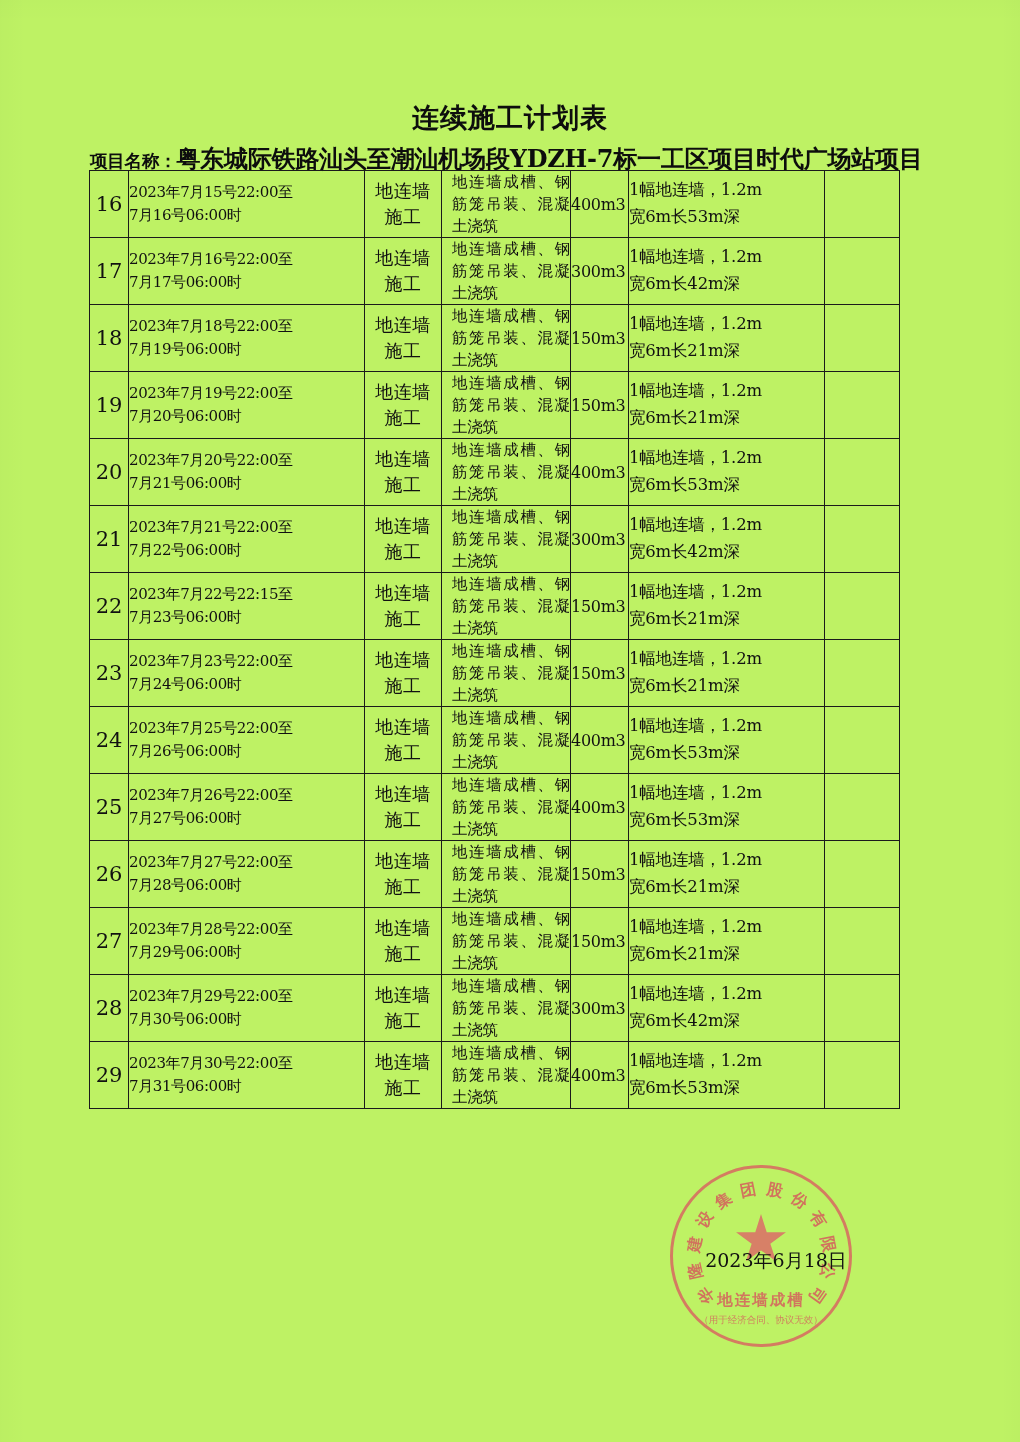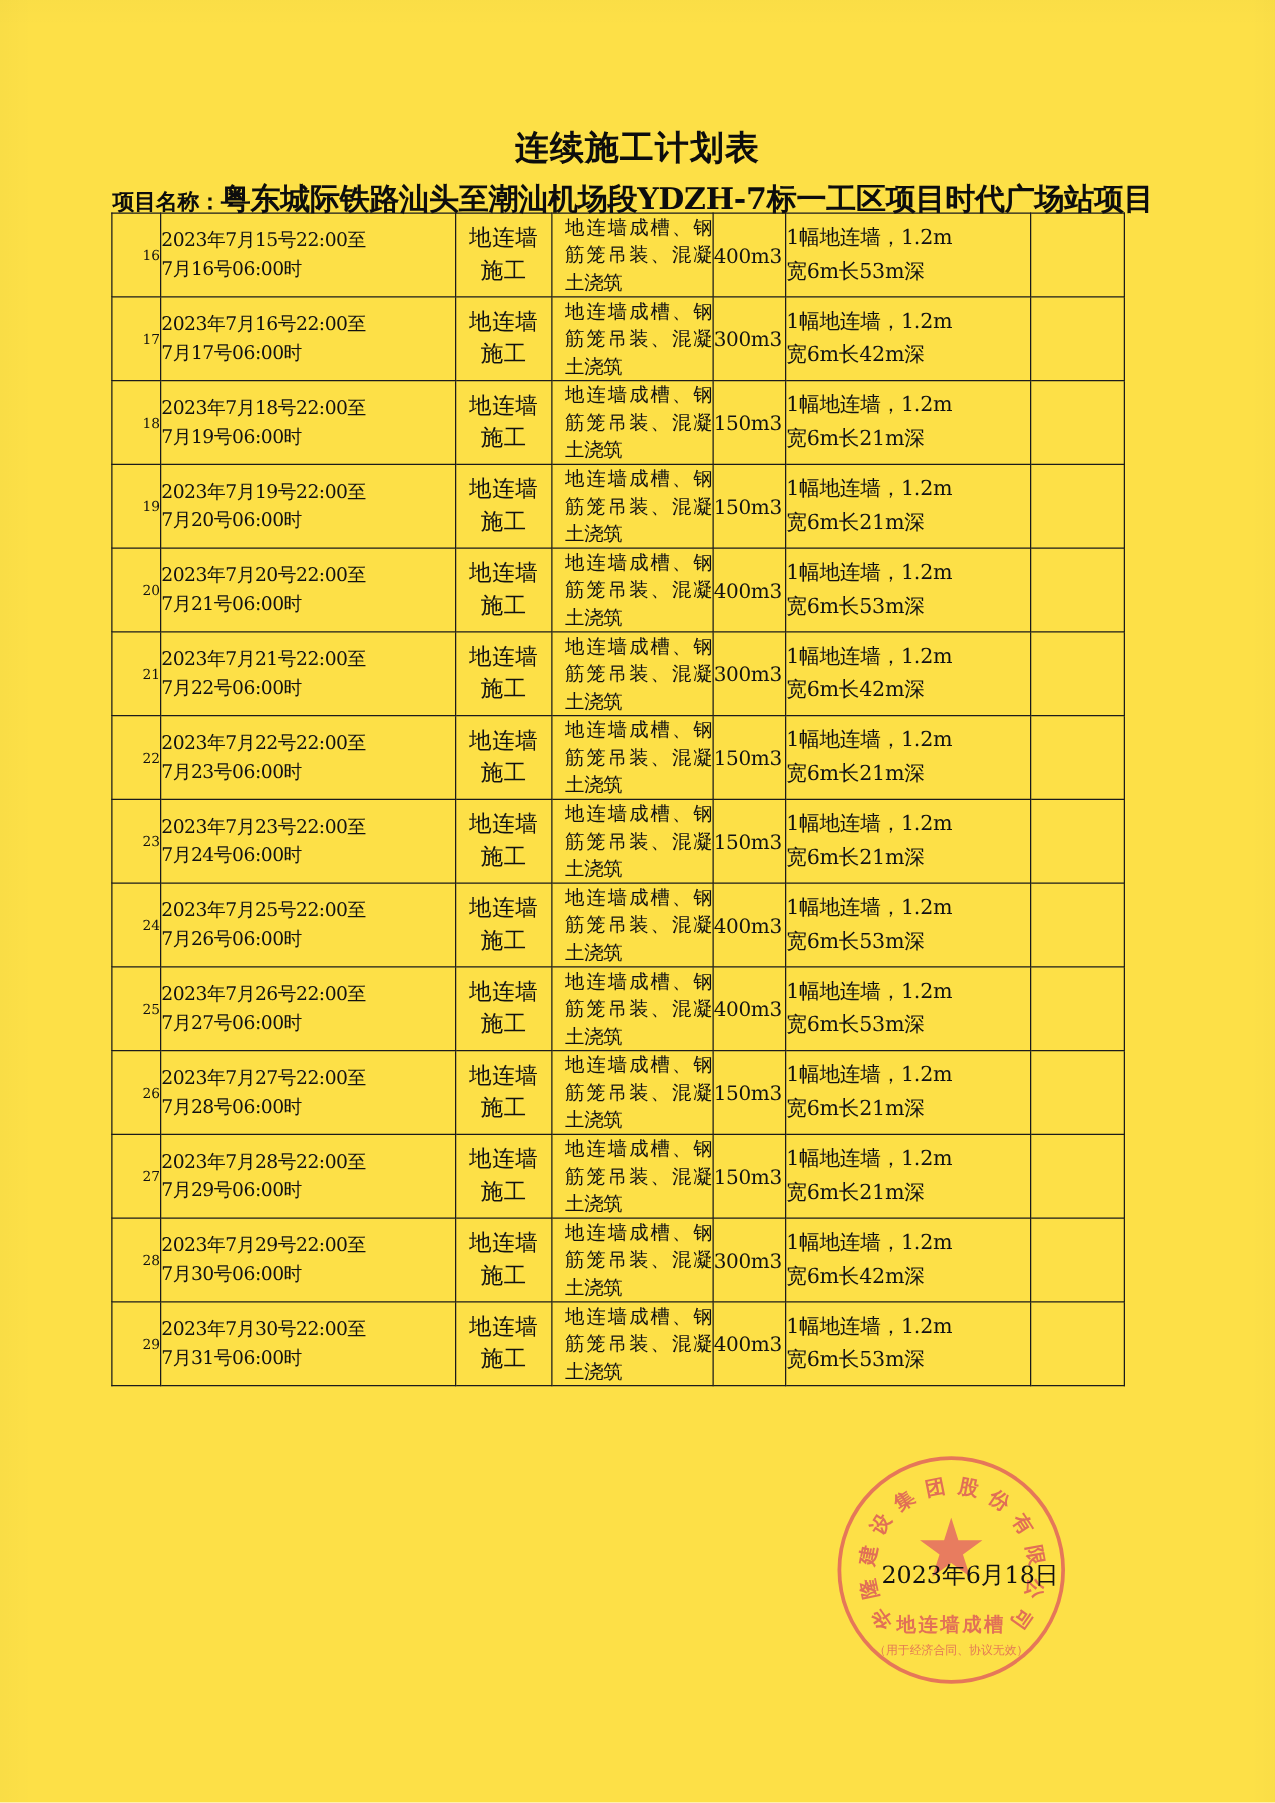--- a/index.html
+++ b/index.html
@@ -14,21 +14,21 @@
     position: relative;
     font-family: "DejaVu Sans", "Liberation Sans", sans-serif;
     color: #111111;
     overflow: hidden;
   }
 
   
   #page {
     position: absolute;
     inset: 0;
-    background: #fde047;
+    background: #bef264;
   }
   
   #page::before {
     content: "";
     position: absolute;
     inset: 0;
     background:
       linear-gradient(90deg, rgba(0,0,0,0.016) 0px, rgba(0,0,0,0) 26px),
       linear-gradient(180deg, rgba(0,0,0,0.013) 0px, rgba(0,0,0,0) 22px),
       linear-gradient(270deg, rgba(0,0,0,0.012) 0px, rgba(0,0,0,0) 20px);
@@ -84,24 +84,24 @@
   
   .col-no     { width: 39px;  }
   .col-time   { width: 236px; }
   .col-work   { width: 77px;  }
   .col-cont   { width: 129px; }
   .col-qty    { width: 58px;  }
   .col-scale  { width: 196px; }
   .col-note   { width: 75px;  }
 
   td.cell-no {
-    text-align: right;
+    text-align: center;
     padding: 0 5px 9px 0;
     vertical-align: bottom;
-    font-size: 11px;
+    font-size: 21px;
     line-height: 1;
     height: 100%;
   }
   td.cell-time {
     padding: 5px 2px 5px 6px;
     font-size: 15px;
     line-height: 1.55;
     letter-spacing: -0.4px;
     white-space: nowrap;
   }
@@ -373,21 +373,21 @@
           <td class="cell-qty"><span>300m3</span></td>
           <td class="cell-scale">
             <span class="sl">1幅地连墙，1.2m</span>
             <span class="sl">宽6m长42m深</span>
           </td>
           <td class="cell-note"><span></span></td>
         </tr>
         <tr>
           <td class="cell-no"><span>22</span></td>
           <td class="cell-time">
-            <span class="tl">2023年7月22号22:00至</span>
+            <span class="tl">2023年7月22号22:15至</span>
             <span class="tl">7月23号06:00时</span>
           </td>
           <td class="cell-work">
             <span class="wl">地连墙</span>
             <span class="wl">施工</span>
           </td>
           <td class="cell-cont">
             <span class="cl cl-2">地连墙成槽、钢</span>
             <span class="cl cl-2">筋笼吊装、混凝</span>
             <span class="cl">土浇筑</span>

